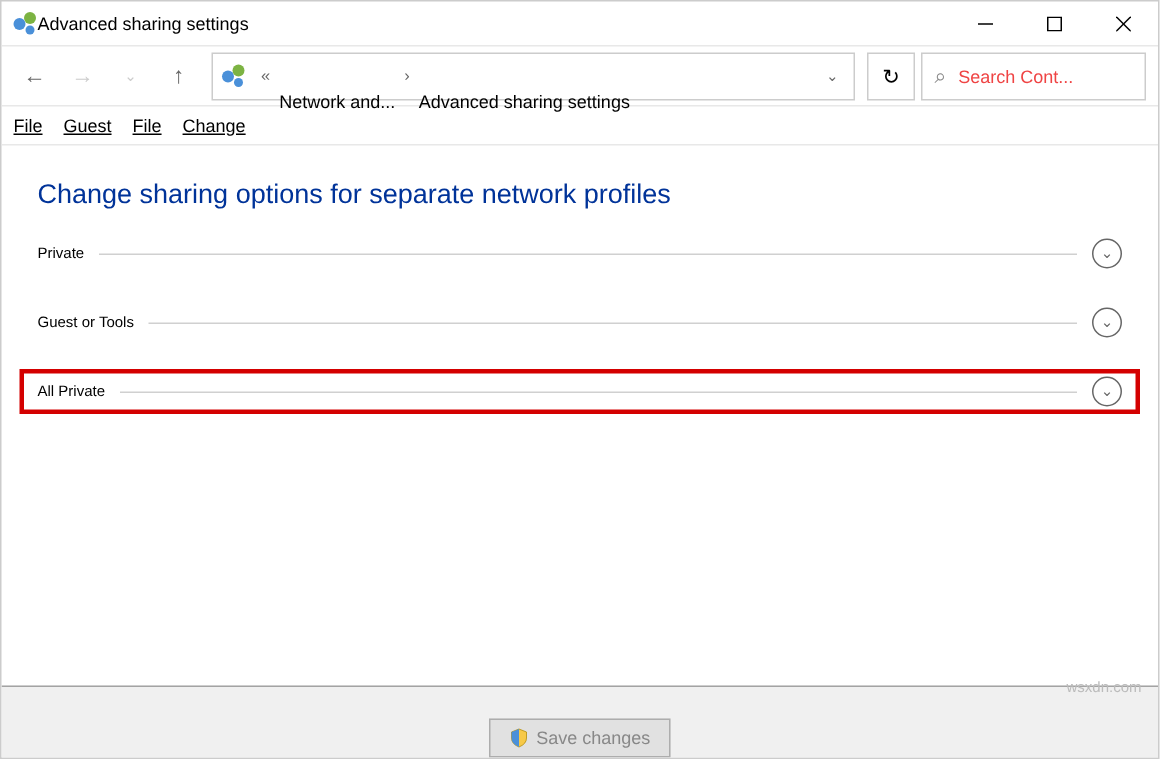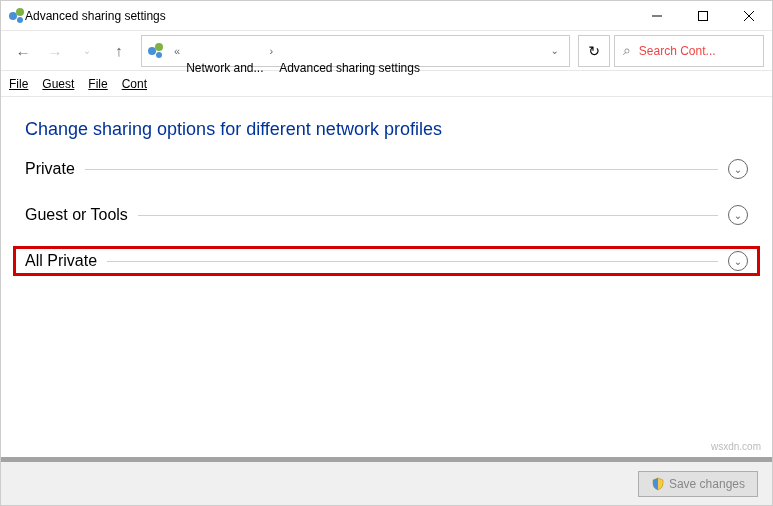--- a/index.html
+++ b/index.html
@@ -25,29 +25,29 @@
 
     .menubar { height: 26px; display: flex; align-items: center; padding: 0 8px; gap: 14px; border-bottom: 1px solid #e8e8e8; font-size: 12px; text-decoration: underline; }
     .menubar span { cursor: pointer; }
 
     .content { flex: 1; padding: 22px 24px 12px 24px; overflow: auto; }
     .heading { font-size: 18px; color: #003399; margin-bottom: 14px; font-weight: 400; }
     .description { font-size: 13px; color: #000; line-height: 1.45; margin-bottom: 22px; }
 
     .section { display: flex; align-items: center; height: 30px; margin-bottom: 16px; cursor: pointer; }
     .section.highlighted { border: 3px solid #d40000; margin-left: -12px; margin-right: -12px; padding: 4px 9px; margin-bottom: 10px; }
-    .section-label { font-size: 16px; color: #000; }
+    .section-label { font-size: 10px; color: #000; }
     .section-line { flex: 1; height: 1px; background: #d0d0d0; margin: 0 10px; }
     .chev-circle { width: 20px; height: 20px; border: 1px solid #666; border-radius: 50%; display: flex; align-items: center; justify-content: center; font-size: 10px; color: #666; }
 
-    .footer { height: 48px; border-top: 5px solid #a3a3a3; background: #f0f0f0; display: flex; align-items: center; justify-content: flex-end; padding: 0 14px; gap: 10px; }
+    .footer { height: 48px; border-top: 1px solid #a3a3a3; background: #f0f0f0; display: flex; align-items: center; justify-content: flex-end; padding: 0 14px; gap: 10px; flex-direction: column; }
     .footer-btn { min-width: 100px; height: 26px; border: 1px solid #adadad; background: #e1e1e1; font-size: 12px; display: flex; align-items: center; justify-content: center; gap: 4px; cursor: pointer; padding: 0 12px; }
     .footer-btn.disabled { color: #888; }
 
-    .watermark { position: absolute; bottom: 54px; right: 12px; font-size: 10px; color: #bbb; text-align: center; }
+    .watermark { position: absolute; bottom: 42px; right: 12px; font-size: 10px; color: #bbb; text-align: center; }
 
     .cp-icon { display: inline-block; width: 16px; height: 16px; position: relative; }
     .cp-icon::before, .cp-icon::after { content: ''; position: absolute; border-radius: 50%; }
     .cp-icon::before { width: 8px; height: 8px; background: #4a90d9; left: 0; top: 4px; }
     .cp-icon::after { width: 8px; height: 8px; background: #7cb342; left: 7px; top: 0; }
     .cp-icon-ex { position: absolute; width: 6px; height: 6px; background: #4a90d9; border-radius: 50%; left: 8px; top: 9px; }
 
     .shield { width: 14px; height: 14px; display: inline-block; }
   </style>
 </head>
@@ -97,25 +97,25 @@
   <div class="search-box">
     <span class="s-icon">⌕</span>
     <span class="s-text">Search Cont...</span>
   </div>
 </div>
 
 <div class="menubar">
   <span>File</span>
   <span>Guest</span>
   <span>File</span>
-  <span>Cont</span>
+  <span>Change</span>
 </div>
 
 <div class="content">
-  <div class="heading">Change sharing options for different network profiles</div>
+  <div class="heading">Change sharing options for separate network profiles</div>
 
   <div class="section">
     <span class="section-label">Private</span>
     <div class="section-line"></div>
     <div class="chev-circle">⌄</div>
   </div>
 
   <div class="section">
     <span class="section-label">Guest or Tools</span>
     <div class="section-line"></div>

